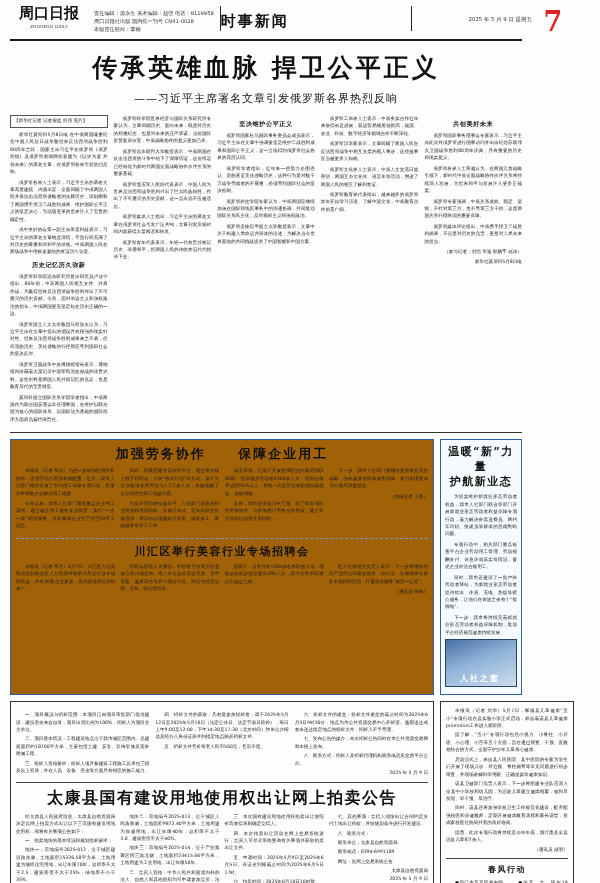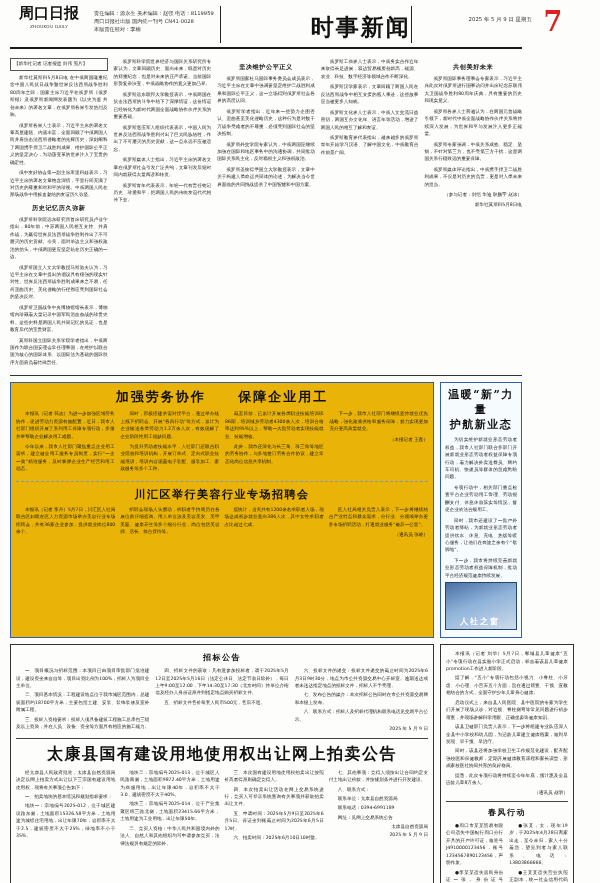--- a/index.html
+++ b/index.html
@@ -12,21 +12,21 @@
   }
   .page{position:relative;width:532px;height:883px;box-sizing:border-box;padding:6px 10px;}
 
   
   .masthead{display:flex;align-items:flex-start;border-bottom:2px solid #1a1a1a;padding-bottom:4px;}
   .logo{width:78px;flex:0 0 78px;}
   .logo .zh{font-family:"DejaVu Serif","Liberation Serif",serif;font-weight:bold;font-size:15px;line-height:1.05;letter-spacing:0px;text-align:center;}
   .logo .en{font-size:4.2px;text-align:center;color:#333;letter-spacing:.3px;margin-top:2px;}
   .mhinfo{flex:1;font-size:5.2px;color:#333;line-height:1.5;padding:4px 6px 0 6px;}
   .mhinfo div{white-space:nowrap;}
-  .mhtitle{flex:0 0 190px;text-align:right;font-family:"DejaVu Serif","Liberation Serif",serif;font-weight:bold;font-size:23px;letter-spacing:2px;padding-top:6px;
+  .mhtitle{flex:0 0 190px;text-align:left;font-family:"DejaVu Serif","Liberation Serif",serif;font-weight:bold;font-size:15px;letter-spacing:2px;padding-top:6px;
            border-left:1px solid #222;border-right:1px solid #222;}
   .mhdate{flex:0 0 120px;text-align:right;font-size:5.4px;color:#333;padding-top:10px;padding-right:4px;}
   .pagenum{flex:0 0 34px;text-align:center;font-family:"DejaVu Serif","Liberation Serif",serif;font-weight:bold;font-size:27px;color:#d22;line-height:1;padding-top:2px;}
 
   
   .headline{text-align:center;margin-top:10px;}
   .headline h1{margin:0;font-family:"DejaVu Serif","Liberation Serif",serif;font-size:25px;font-weight:bold;letter-spacing:3px;}
   .headline h2{margin:7px 0 0 0;font-family:"DejaVu Serif","Liberation Serif",serif;font-size:11px;font-weight:normal;letter-spacing:1px;}
 
   
@@ -38,21 +38,21 @@
 
   
   .leadbox{border:1px solid #555;padding:2px 3px;font-size:4.6px;line-height:1.5;margin-bottom:3px;}
 
   
   .article{display:flex;gap:6px;margin-top:9px;border-bottom:1px solid #333;padding-bottom:6px;}
   .article .col{flex:1;}
   .sec-title{font-family:"DejaVu Serif","Liberation Serif",serif;font-weight:bold;text-align:center;}
 
   .band2{display:flex;gap:6px;margin-top:6px;}
-  .band2 .left{flex:0 0 424px;border:1px solid #2f5fa8;padding:5px;box-sizing:border-box;background:#eab308;}
+  .band2 .left{flex:0 0 424px;border:1px solid #2f5fa8;padding:5px;box-sizing:border-box;background:#a16207;}
   .band2 .right{flex:1;border:1px solid #2f5fa8;padding:4px;box-sizing:border-box;background:#f6fbfd;}
 
   .t-lg{font-size:13px;letter-spacing:2px;}
   .t-md{font-size:11px;letter-spacing:1.5px;}
 
   .cols3{display:flex;gap:6px;margin-top:4px;}
   .cols3 .col{flex:1;}
   .cols2{display:flex;gap:6px;margin-top:4px;}
   .cols2 .col{flex:1;}
   .cols4{display:flex;gap:5px;margin-top:4px;}
@@ -86,20 +86,24 @@
     <div class="mhinfo">
       <div>责任编辑：源永生  美术编辑：赵强  电话：8119959</div>
       <div>周口日报社出版  国内统一刊号 CN41-0028</div>
       <div>本版责任校对：李楠</div>
     </div>
     <div class="mhtitle">时事新闻</div>
     <div class="mhdate">2025 年 5 月 9 日  星期五</div>
     <div class="pagenum">7</div>
   </div>
 
+  <div class="headline">
+    <h1>传承英雄血脉  捍卫公平正义</h1>
+    <h2>——习近平主席署名文章引发俄罗斯各界热烈反响</h2>
+  </div>
 
   <div class="article">
 
     <div class="col">
       <div class="leadbox">【新华社记者 记者报道  刘伟 照片】</div>
       <p>新华社莫斯科5月8日电 在中俄两国隆重纪念中国人民抗日战争暨世界反法西斯战争胜利80周年之际，国家主席习近平在俄罗斯《俄罗斯报》及俄罗斯新闻网发表题为《以史为鉴 共创未来》的署名文章，在俄罗斯各界引发热烈反响。</p>
       <p>俄罗斯各界人士表示，习近平主席的署名文章高屋建瓴、内涵丰富，全面回顾了中俄两国人民并肩抗击法西斯侵略者的光辉历史，深刻阐释了两国携手捍卫二战胜利成果、维护国际公平正义的坚定决心，为动荡变革的世界注入了宝贵的确定性。</p>
       <p>俄中友好协会第一副主席库里科娃表示，习近平主席的署名文章饱含深情，字里行间充满了对历史的尊重和对和平的珍视。中俄两国人民在那场战争中用鲜血凝结的友谊历久弥坚。</p>
       <div class="subhead">历史记忆历久弥新</div>
       <p>俄罗斯科学院远东研究所首席研究员卢佳宁指出，80年前，中苏两国人民相互支持、并肩作战，为赢得世界反法西斯战争胜利作出了不可磨灭的历史贡献。今天，面对单边主义和强权政治的抬头，中俄两国更应坚定站在历史正确的一边。</p>
@@ -198,21 +202,20 @@
         <p>下一步，我市将持续完善新就业形态劳动者权益保障机制，推动平台经济规范健康持续发展。</p>
       </div>
       <div class="photo">
         <div class="cap">人社之窗</div>
       </div>
     </div>
   </div>
 
   <div class="band3">
     <div class="bleft">
-      <div class="notice-title sm">招标公告</div>
       <div class="cols3">
         <div class="col list-tight">
           <p>一、项目概况与招标范围：本项目已由项目审批部门批准建设，建设资金来自自筹，项目出资比例为100%，招标人为项目业主单位。</p>
           <p>二、项目基本情况：工程建设地点位于我市城区范围内，总建筑面积约18700平方米，主要包括土建、安装、装饰装修及室外附属工程。</p>
           <p>三、投标人资格要求：投标人须具备建筑工程施工总承包三级及以上资质，并在人员、设备、资金等方面具有相应的施工能力。</p>
         </div>
         <div class="col list-tight">
           <p>四、招标文件的获取：凡有意参加投标者，请于2025年5月12日至2025年5月16日（法定公休日、法定节假日除外），每日上午9:00至12:00，下午14:30至17:30（北京时间）持单位介绍信及经办人身份证原件到指定地点购买招标文件。</p>
           <p>五、招标文件售价每套人民币500元，售后不退。</p>
         </div>

